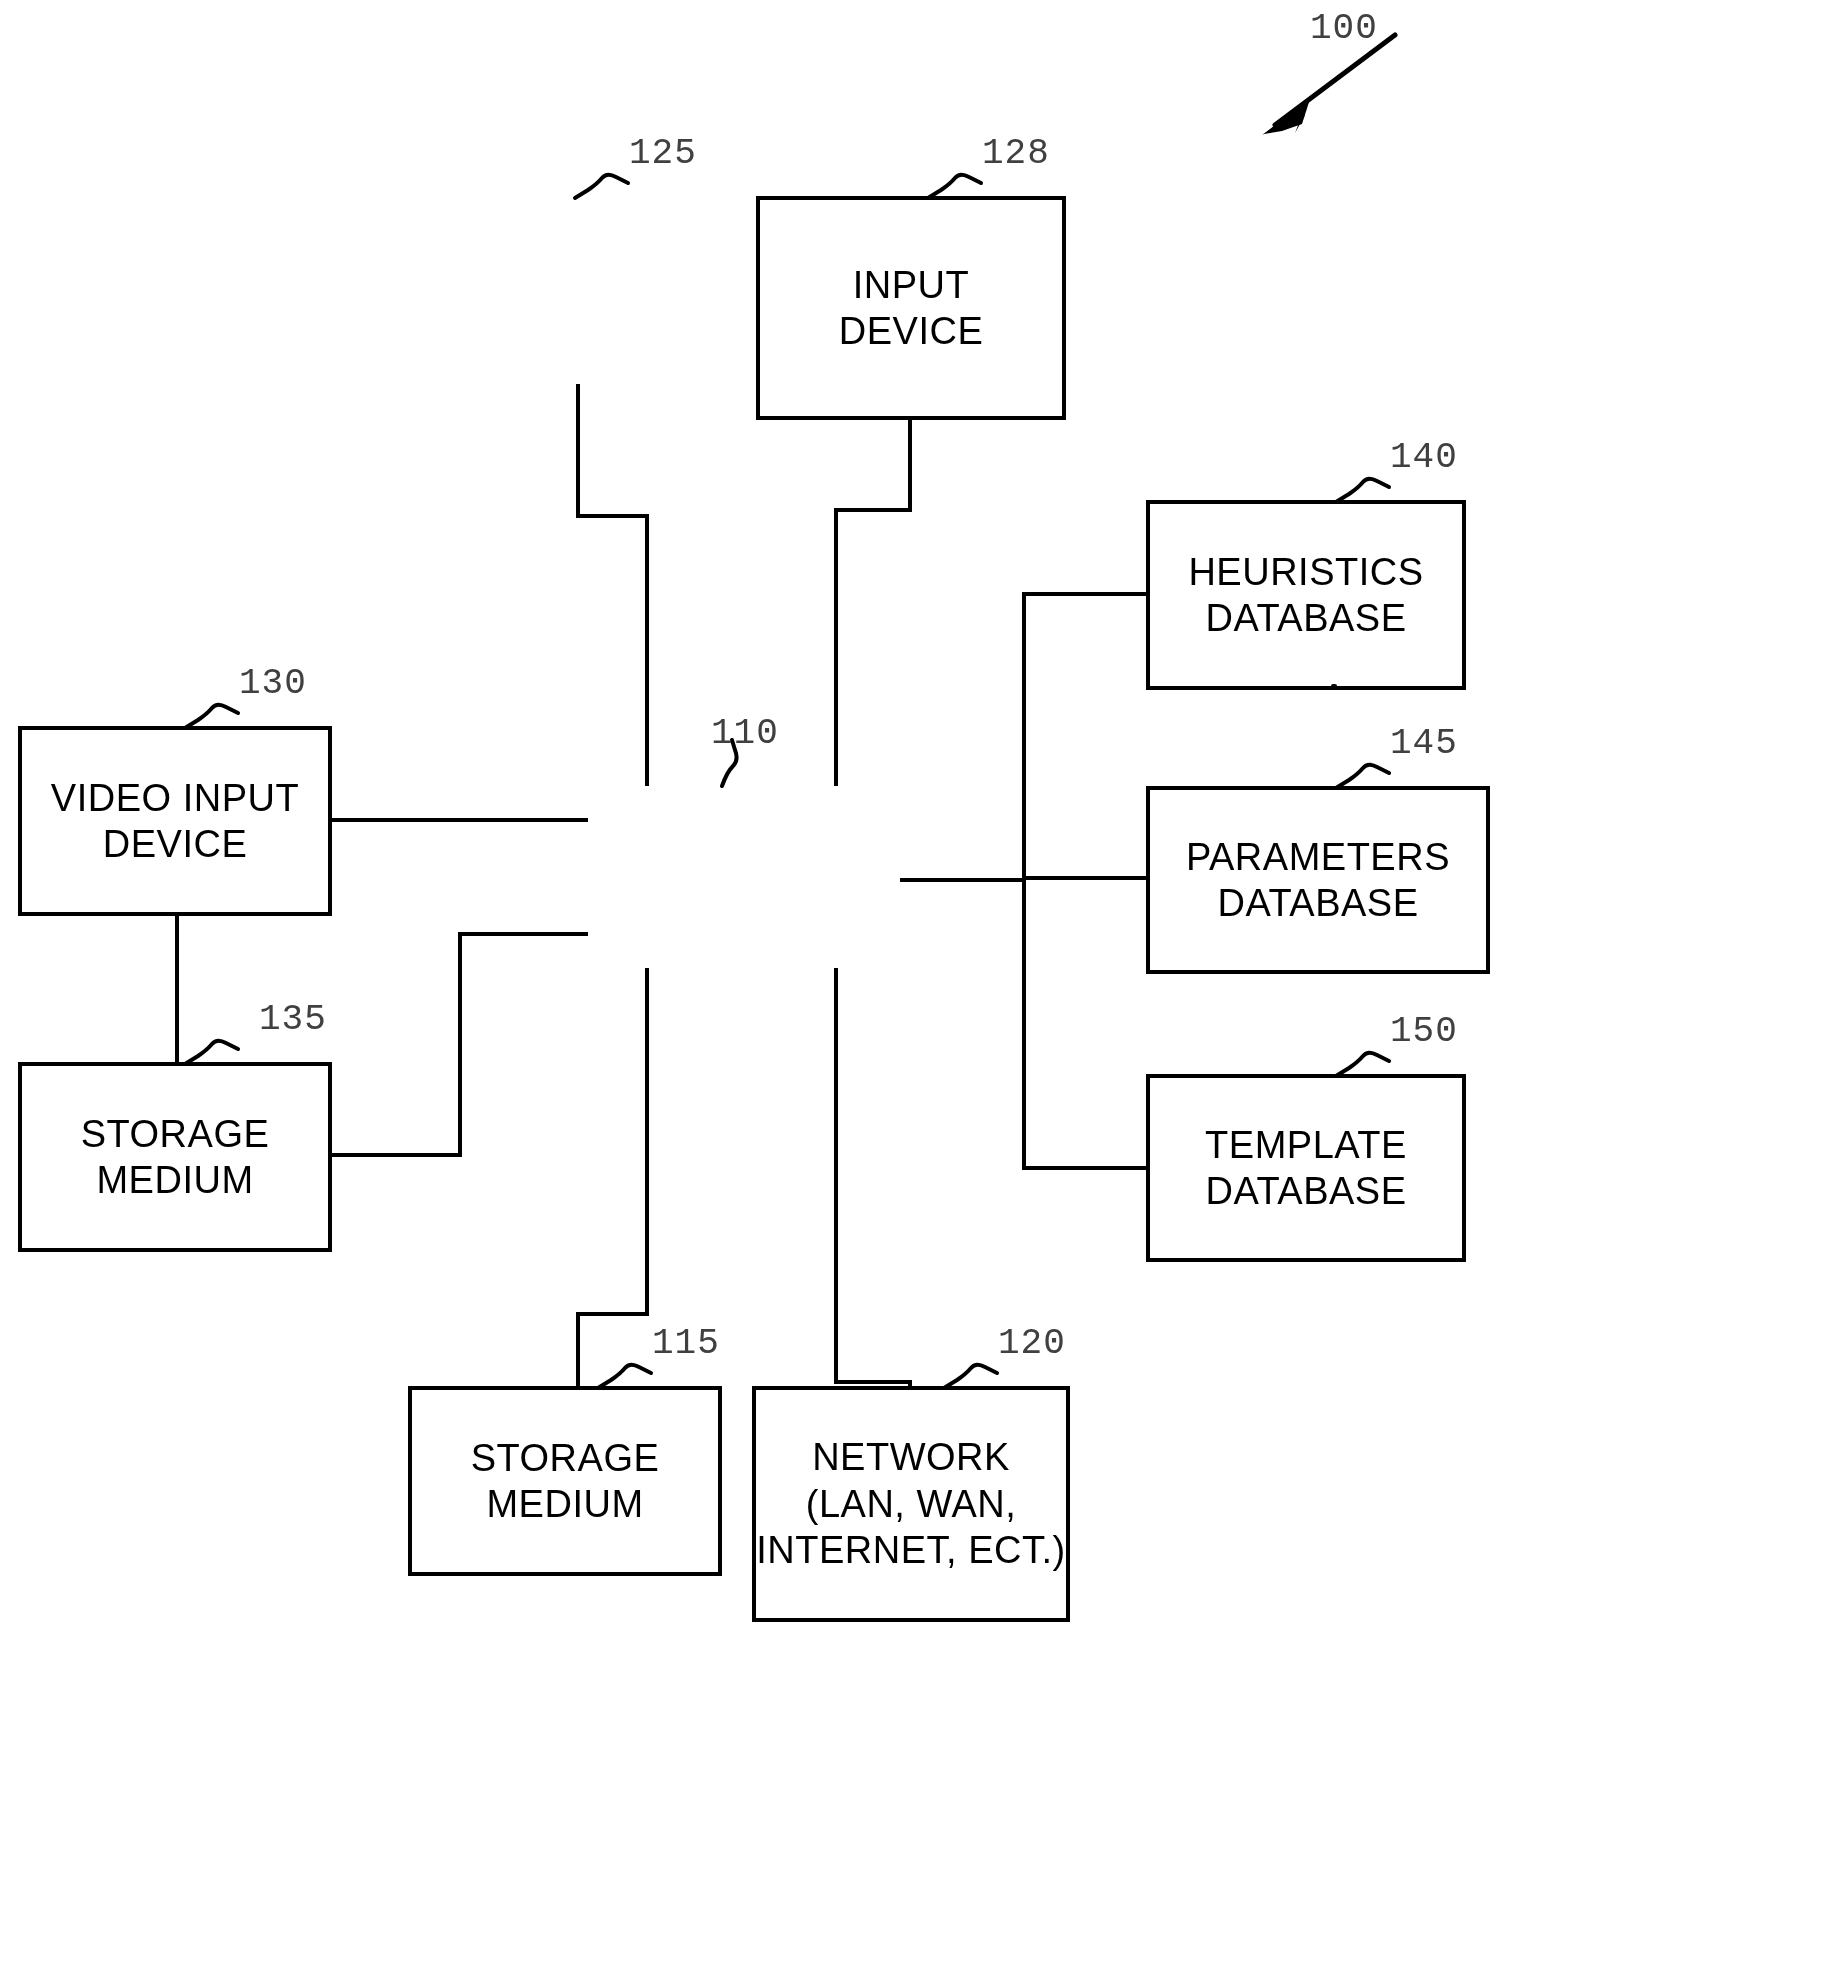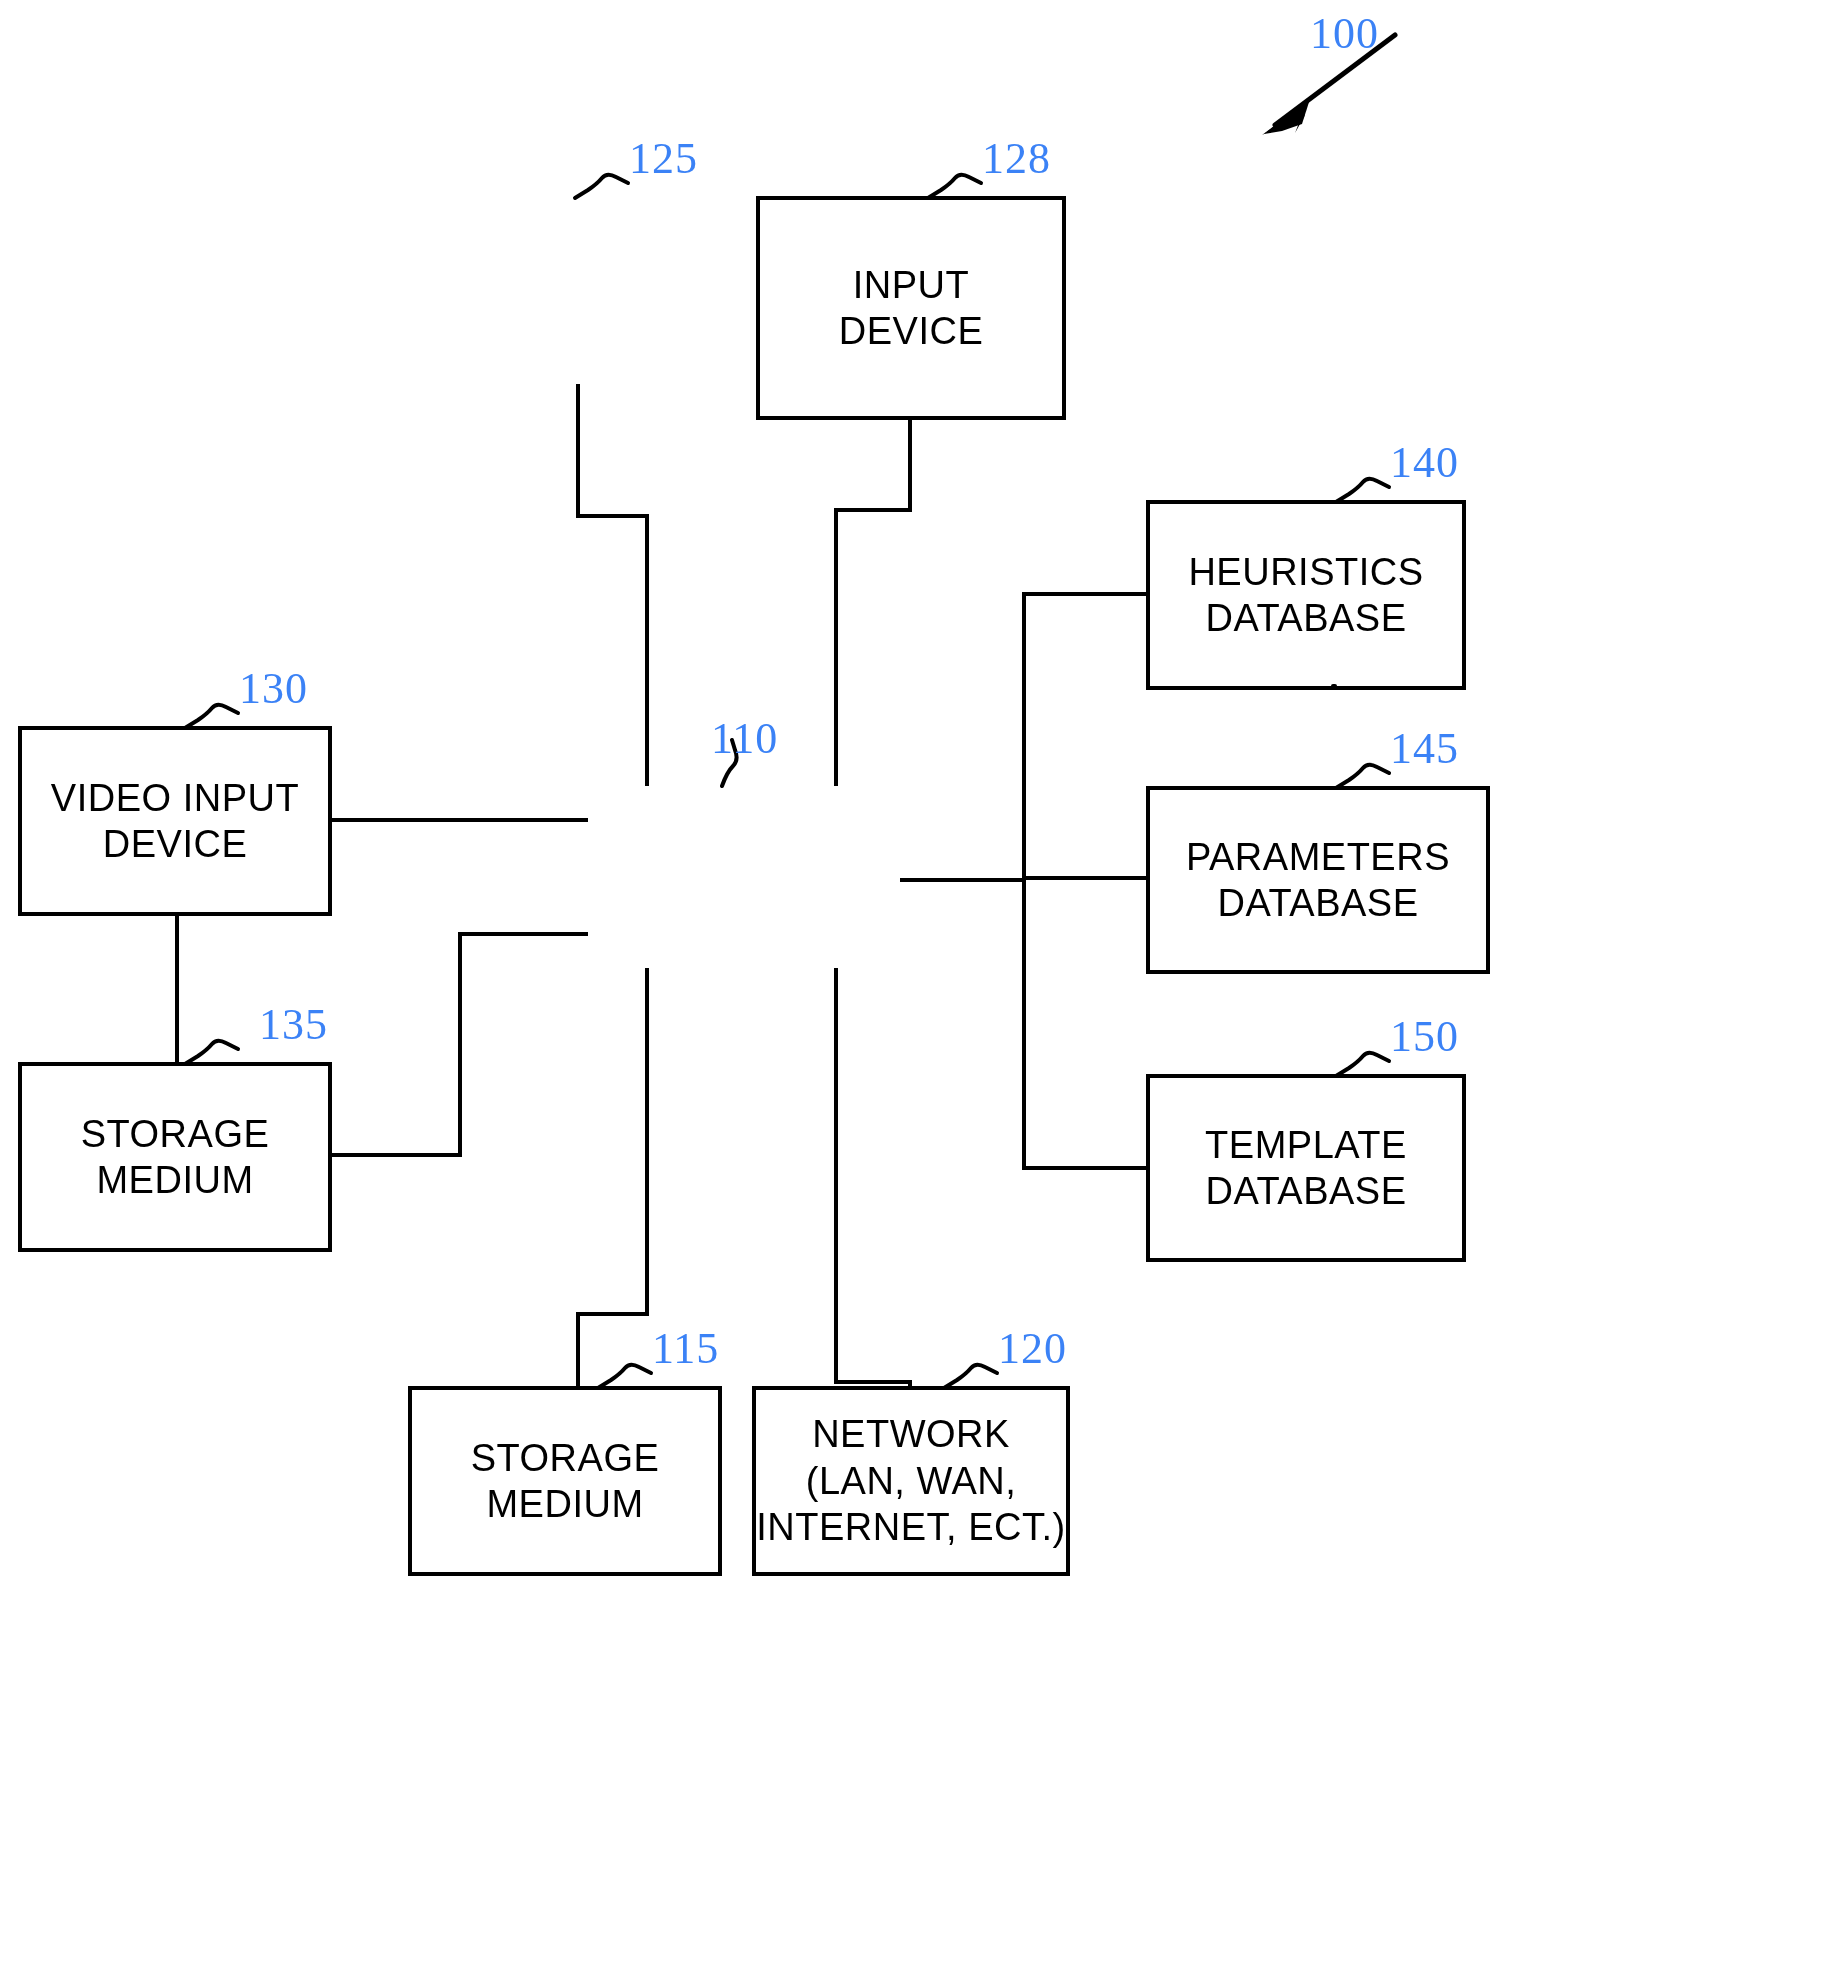--- a/index.html
+++ b/index.html
@@ -31,25 +31,25 @@
     font-size: 38px;
     line-height: 1.22;
     letter-spacing: 0.5px;
     color: #000000;
     white-space: pre-line;
     font-family: "Liberation Sans", sans-serif;
   }
   
   .refnum {
     position: absolute;
-    font-size: 44px;
-    color: #3b82f6;
+    font-size: 36px;
+    color: #404040;
     letter-spacing: 1px;
     z-index: 5;
-    font-family: Liberation Serif, serif;
+    font-family: Liberation Mono, monospace;
   }
   
   .wire {
     position: absolute;
     background: #000000;
     z-index: 1;
   }
   .wire-h { height: 4px; }
   .wire-v { width: 4px; }
   
@@ -113,21 +113,21 @@
   <div class="block" style="left:18px; top:1062px; width:314px; height:190px;">
     <span class="block-label">STORAGE
 MEDIUM</span>
   </div>
 
   <div class="block" style="left:408px; top:1386px; width:314px; height:190px;">
     <span class="block-label">STORAGE
 MEDIUM</span>
   </div>
 
-  <div class="block" style="left:752px; top:1386px; width:318px; height:190px;">
+  <div class="block" style="left:752px; top:1386px; width:318px; height:236px;">
     <span class="block-label">NETWORK
 (LAN,  WAN,
 INTERNET,  ECT.)</span>
   </div>
 
   <div class="block" style="left:1146px; top:500px; width:320px; height:190px;">
     <span class="block-label">HEURISTICS
 DATABASE</span>
   </div>
 

